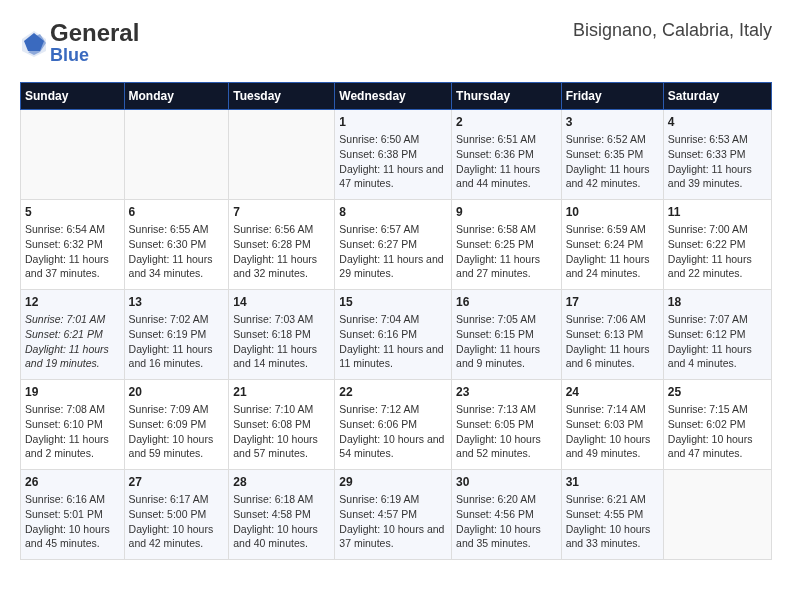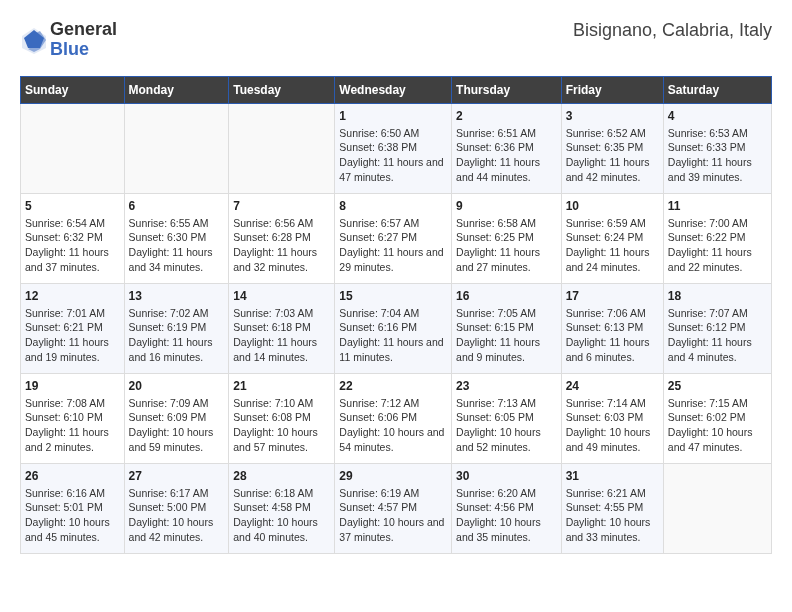--- a/index.html
+++ b/index.html
@@ -19,21 +19,21 @@
     .logo {
       display: flex;
       align-items: center;
     }
     .logo-text {
       display: flex;
       flex-direction: column;
       line-height: 1.1;
     }
     .logo-general {
-      font-size: 18px;
+      font-size: 24px;
       font-weight: bold;
       color: #333;
     }
     .logo-blue {
       font-size: 18px;
       font-weight: bold;
       color: #3a6abf;
     }
     .logo-icon {
       width: 28px;
@@ -51,21 +51,21 @@
     .subtitle {
       font-size: 18px;
       color: #444;
     }
     table {
       width: 100%;
       border-collapse: collapse;
       font-size: 11px;
     }
     thead tr {
-      background-color: #404040;
+      background-color: #0f172a;
       color: #fff;
       margin-top: 15px;
     }
     thead th {
       padding: 6px 4px;
       text-align: left;
       font-weight: bold;
       font-size: 12px;
       border: 1px solid #2a5aaf;
     }
@@ -203,21 +203,21 @@
         <td>
           <span class="day-number">11</span>
           <div class="day-info" style="white-space: pre-line;">Sunrise: 7:00 AM
 Sunset: 6:22 PM
 Daylight: 11 hours and 22 minutes.</div>
         </td>
       </tr>
       <tr>
         <td>
           <span class="day-number">12</span>
-          <div class="day-info" style="white-space: pre-line;">Sunrise: 7:01 AM
+          <div class="day-info" style="white-space: pre-line; font-style: italic;">Sunrise: 7:01 AM
 Sunset: 6:21 PM
 Daylight: 11 hours and 19 minutes.</div>
         </td>
         <td>
           <span class="day-number">13</span>
           <div class="day-info" style="white-space: pre-line;">Sunrise: 7:02 AM
 Sunset: 6:19 PM
 Daylight: 11 hours and 16 minutes.</div>
         </td>
         <td>

